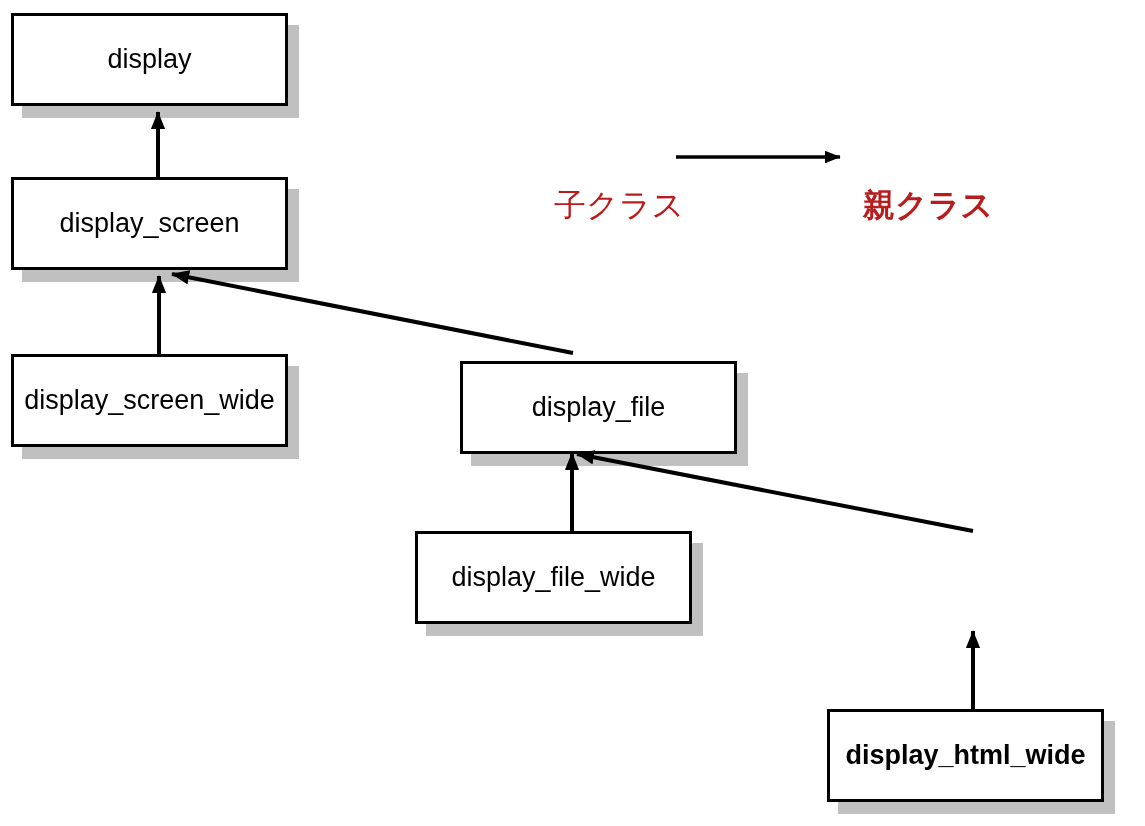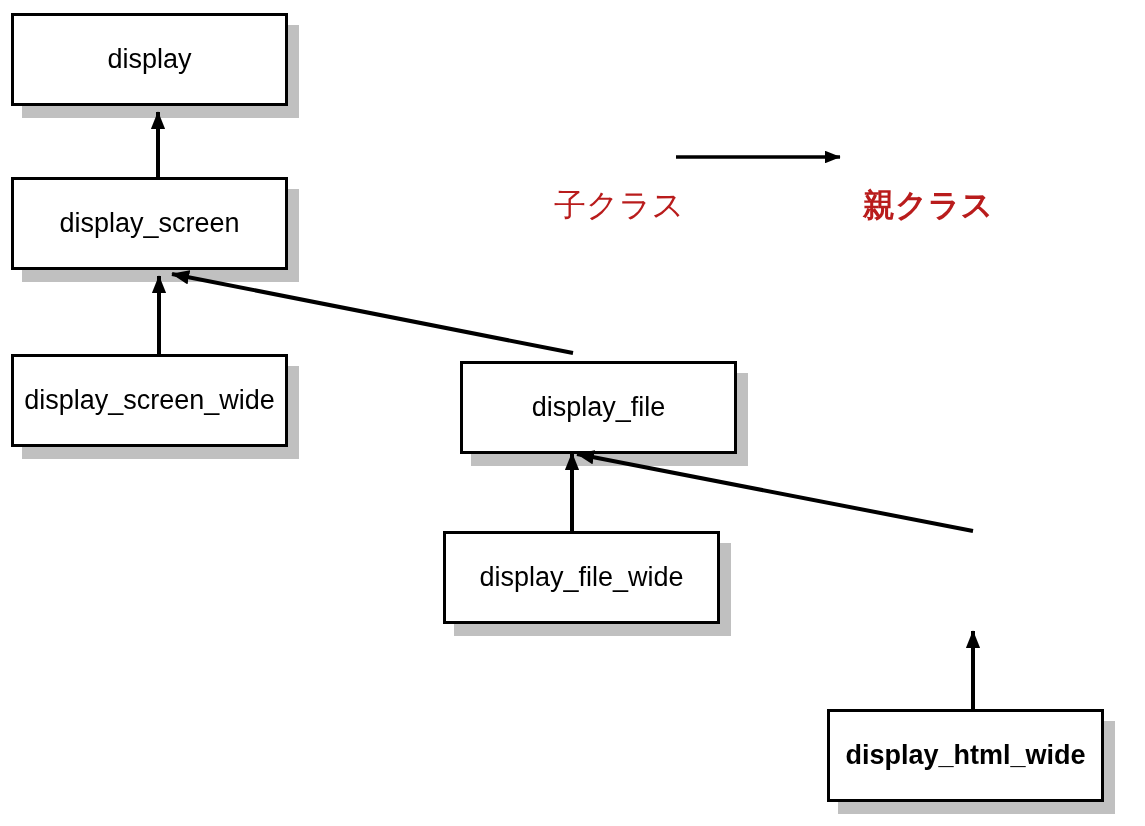--- a/index.html
+++ b/index.html
@@ -66,21 +66,21 @@
   </div>
 
   <div class="node" style="left:11px; top:354px;">
     <span class="node-label">display_screen_wide</span>
   </div>
 
   <div class="node" style="left:424px; top:361px;margin-left:36px;">
     <span class="node-label">display_file</span>
   </div>
 
-  <div class="node" style="left:443px; top:531px;">
+  <div class="node" style="left:415px; top:531px;">
     <span class="node-label">display_file_wide</span>
   </div>
 
 
   <div class="node" style="left:827px; top:709px;font-weight:bold;">
     <span class="node-label">display_html_wide</span>
   </div>
 
   <span class="legend-label" style="left:554px; top:141px;">子クラス</span>
   <span class="legend-label" style="left:863px; top:141px;font-weight:bold;">親クラス</span>

